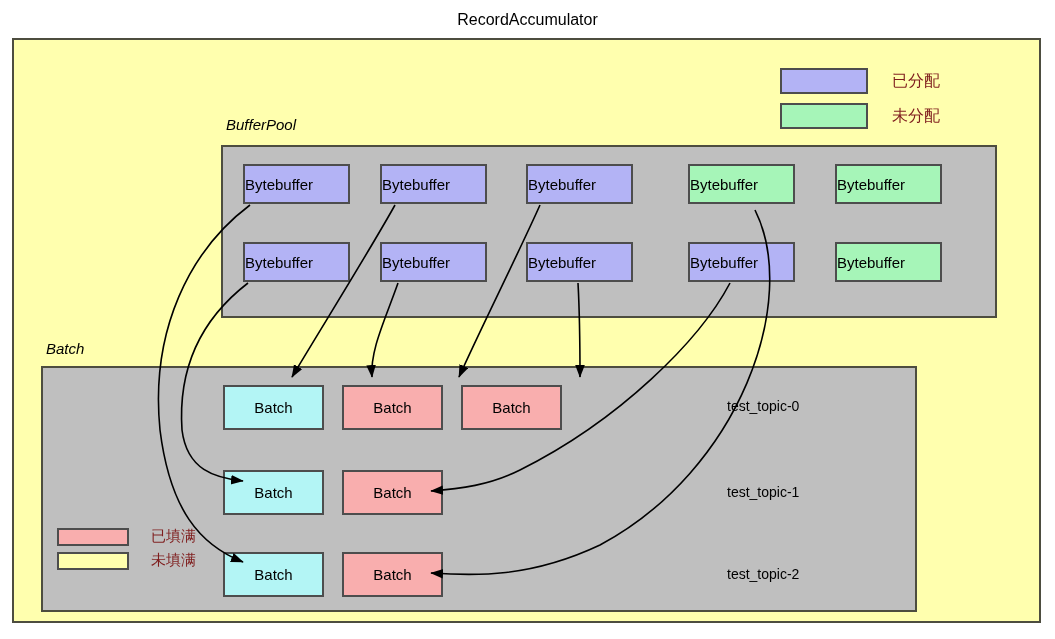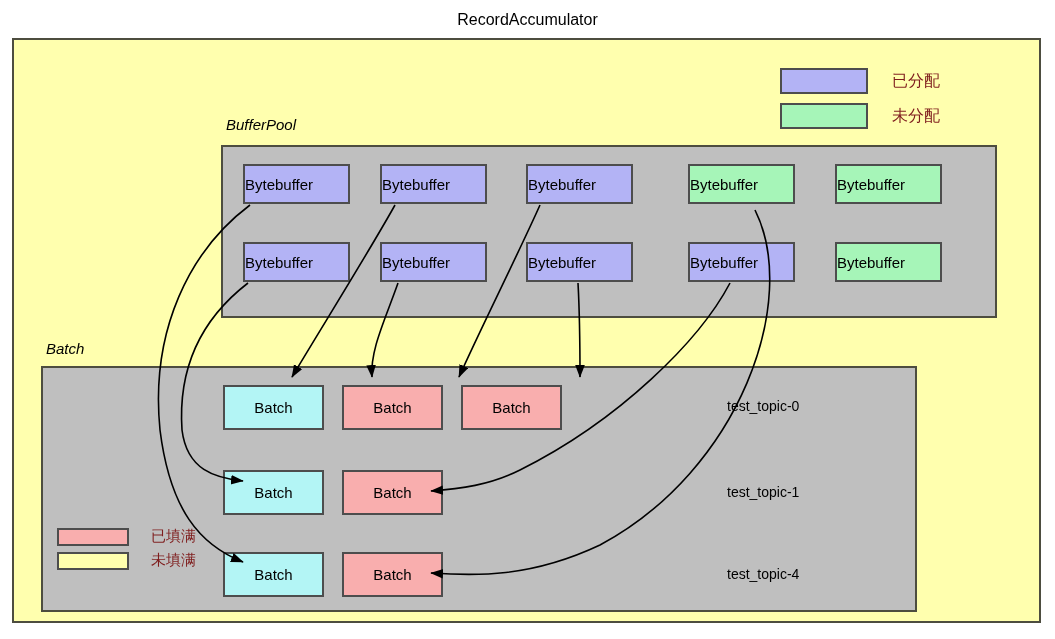--- a/index.html
+++ b/index.html
@@ -217,21 +217,21 @@
   <div class="abs topic-label" style="left:727px; top:483px;">test_topic-1</div>
 
   <div class="abs batch-row" style="left:223px; top:552px;">
     <div class="batch batch-empty" style="width:101px;">
         <span>Batch</span>
       </div>
     <div class="batch batch-full" style="width:101px; margin-left:-2px;">
         <span>Batch</span>
       </div>
   </div>
-  <div class="abs topic-label" style="left:727px; top:565px;">test_topic-4</div>
+  <div class="abs topic-label" style="left:727px; top:565px;">test_topic-2</div>
 
   <div class="abs" id="legend-alloc">
     <div class="legend-row">
       <div class="legend-swatch" style="background:#b3b3f5;"></div>
       <div class="legend-text">已分配</div>
     </div>
     <div class="legend-row">
       <div class="legend-swatch" style="background:#a6f5b8;"></div>
       <div class="legend-text">未分配</div>
     </div>

